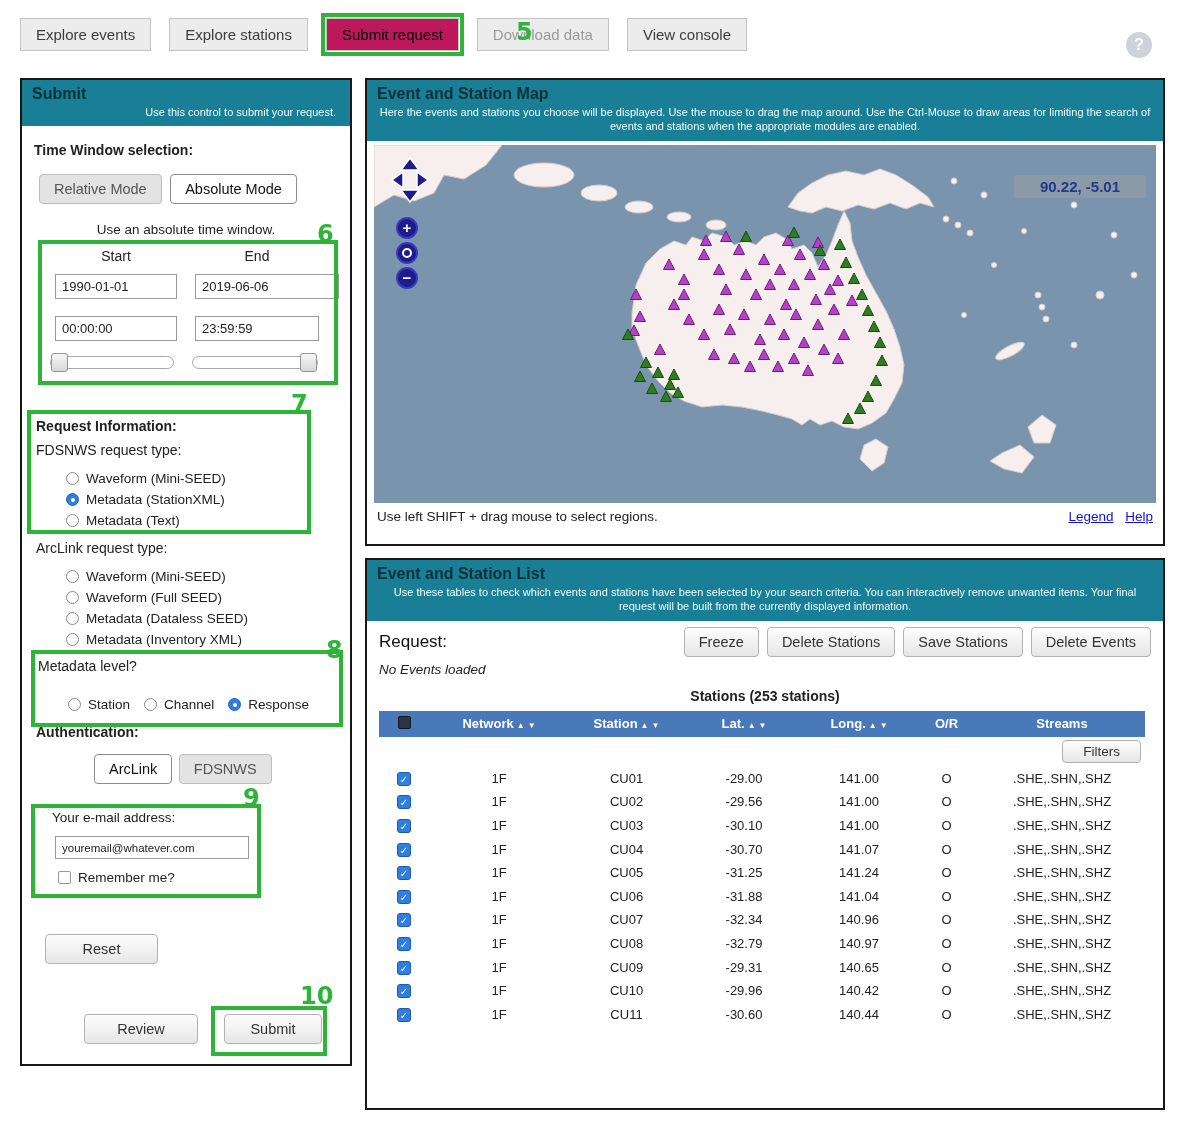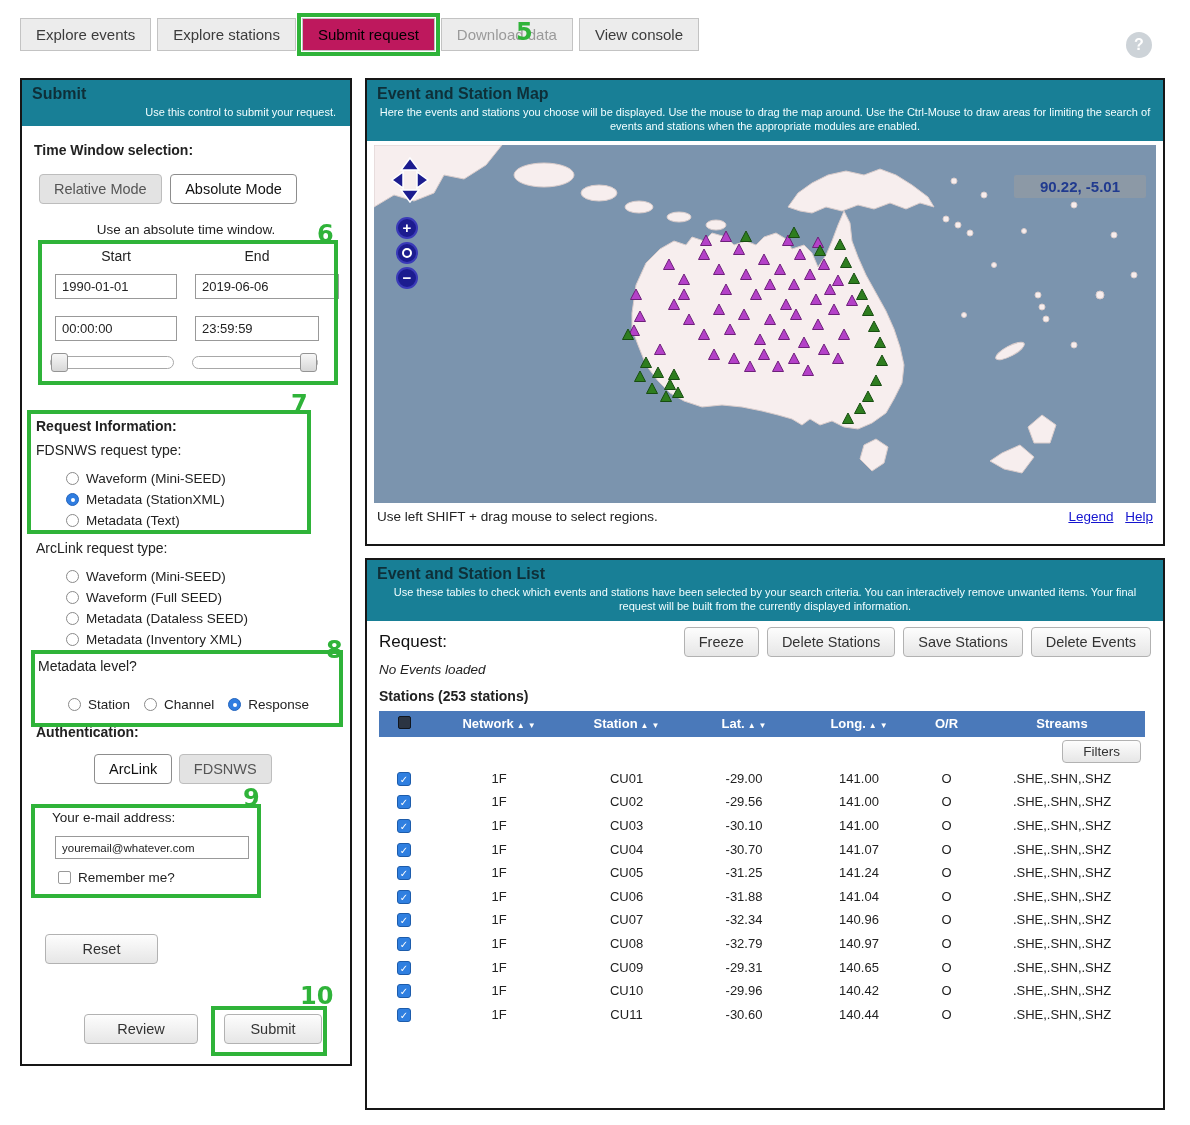--- a/index.html
+++ b/index.html
@@ -1,21 +1,21 @@
 <!DOCTYPE html>
 <html><head>
 <meta charset="utf-8">
 <style>
   * { box-sizing: border-box; margin: 0; padding: 0; }
   html,body { width:1190px; height:1125px; background:#fff; font-family:"Liberation Sans", sans-serif; color:#222; }
   body { position:relative; overflow:hidden; }
 
   
   .nav { position:absolute; left:20px; top:18px; display:flex; align-items:center; }
-  .nav-tab { background:#ececec; border:1px solid #c3c3c3; padding:7px 15px; font-size:15px; color:#3c3c3c; margin-right:6px; cursor:pointer; white-space:nowrap; }
+  .nav-tab { background:#ececec; border:1px solid #c3c3c3; padding:7px 15px; font-size:15px; color:#3c3c3c; margin-right:18px; cursor:pointer; white-space:nowrap; }
   .nav-tab.highlighted { background:#be185d; color:#000; outline:4px solid #2fb339; outline-offset:1px; }
   .nav-tab.disabled { color:#9a9a9a; }
   .help-circle { position:absolute; right:38px; top:32px; width:26px; height:26px; border-radius:50%; background:#cdd3d8; color:#fff; font-weight:bold; font-size:16px; text-align:center; line-height:26px; }
 
   
   .panel { position:absolute; border:2px solid #161616; background:#fff; }
   .panel-header { background:#187f96; padding:5px 10px 7px; }
   .panel-title { font-size:16px; font-weight:bold; color:#0e2f38; }
   .panel-desc { font-size:11px; color:#f2feff; text-align:center; margin-top:2px; line-height:1.3; }
   .panel-desc.right { text-align:right; padding-right:4px; }
@@ -53,21 +53,21 @@
 
   
   #list-panel { left:365px; top:558px; width:800px; height:552px; }
   .list-content { padding:6px 12px 0; }
   .request-row { display:flex; align-items:center; }
   .request-label { font-size:17px; color:#111; }
   .request-actions { margin-left:auto; display:flex; }
   .request-actions .btn { margin-left:8px; }
   .events-heading { font-weight:bold; font-size:14px; margin-top:9px; }
   .events-empty { font-style:italic; font-size:13.5px; margin-top:5px; }
-  .stations-heading { font-weight:bold; font-size:14px; margin-top:11px; }
+  .stations-heading { font-weight:bold; font-size:14px; margin-top:11px;text-align:center; }
   .stable { margin-top:7px; width:766px; }
   .thead, .trow { display:grid; grid-template-columns:50px 140px 115px 120px 110px 65px 1fr; align-items:center; }
   .thead { background:#4a79ba; height:26px; color:#fff; font-weight:bold; font-size:13px; }
   .tcell { text-align:center; font-size:13px; }
   .sort { font-size:8px; margin-left:3px; cursor:pointer; }
   .hdr-cbx { display:inline-block; width:13px; height:13px; background:#2b3442; border:1px solid #10151d; border-radius:2px; cursor:pointer; }
   .filters-row { height:30px; position:relative; }
   .filters-btn { position:absolute; right:4px; top:3px; padding:3px 20px; font-size:13.5px; }
   .trow { height:23.6px; }
   .row-cbx { display:inline-block; width:14px; height:14px; background:#2f7fe0; border:1px solid #1d5cab; border-radius:3px; color:#fff; font-size:10px; line-height:13px; text-align:center; cursor:pointer; }

